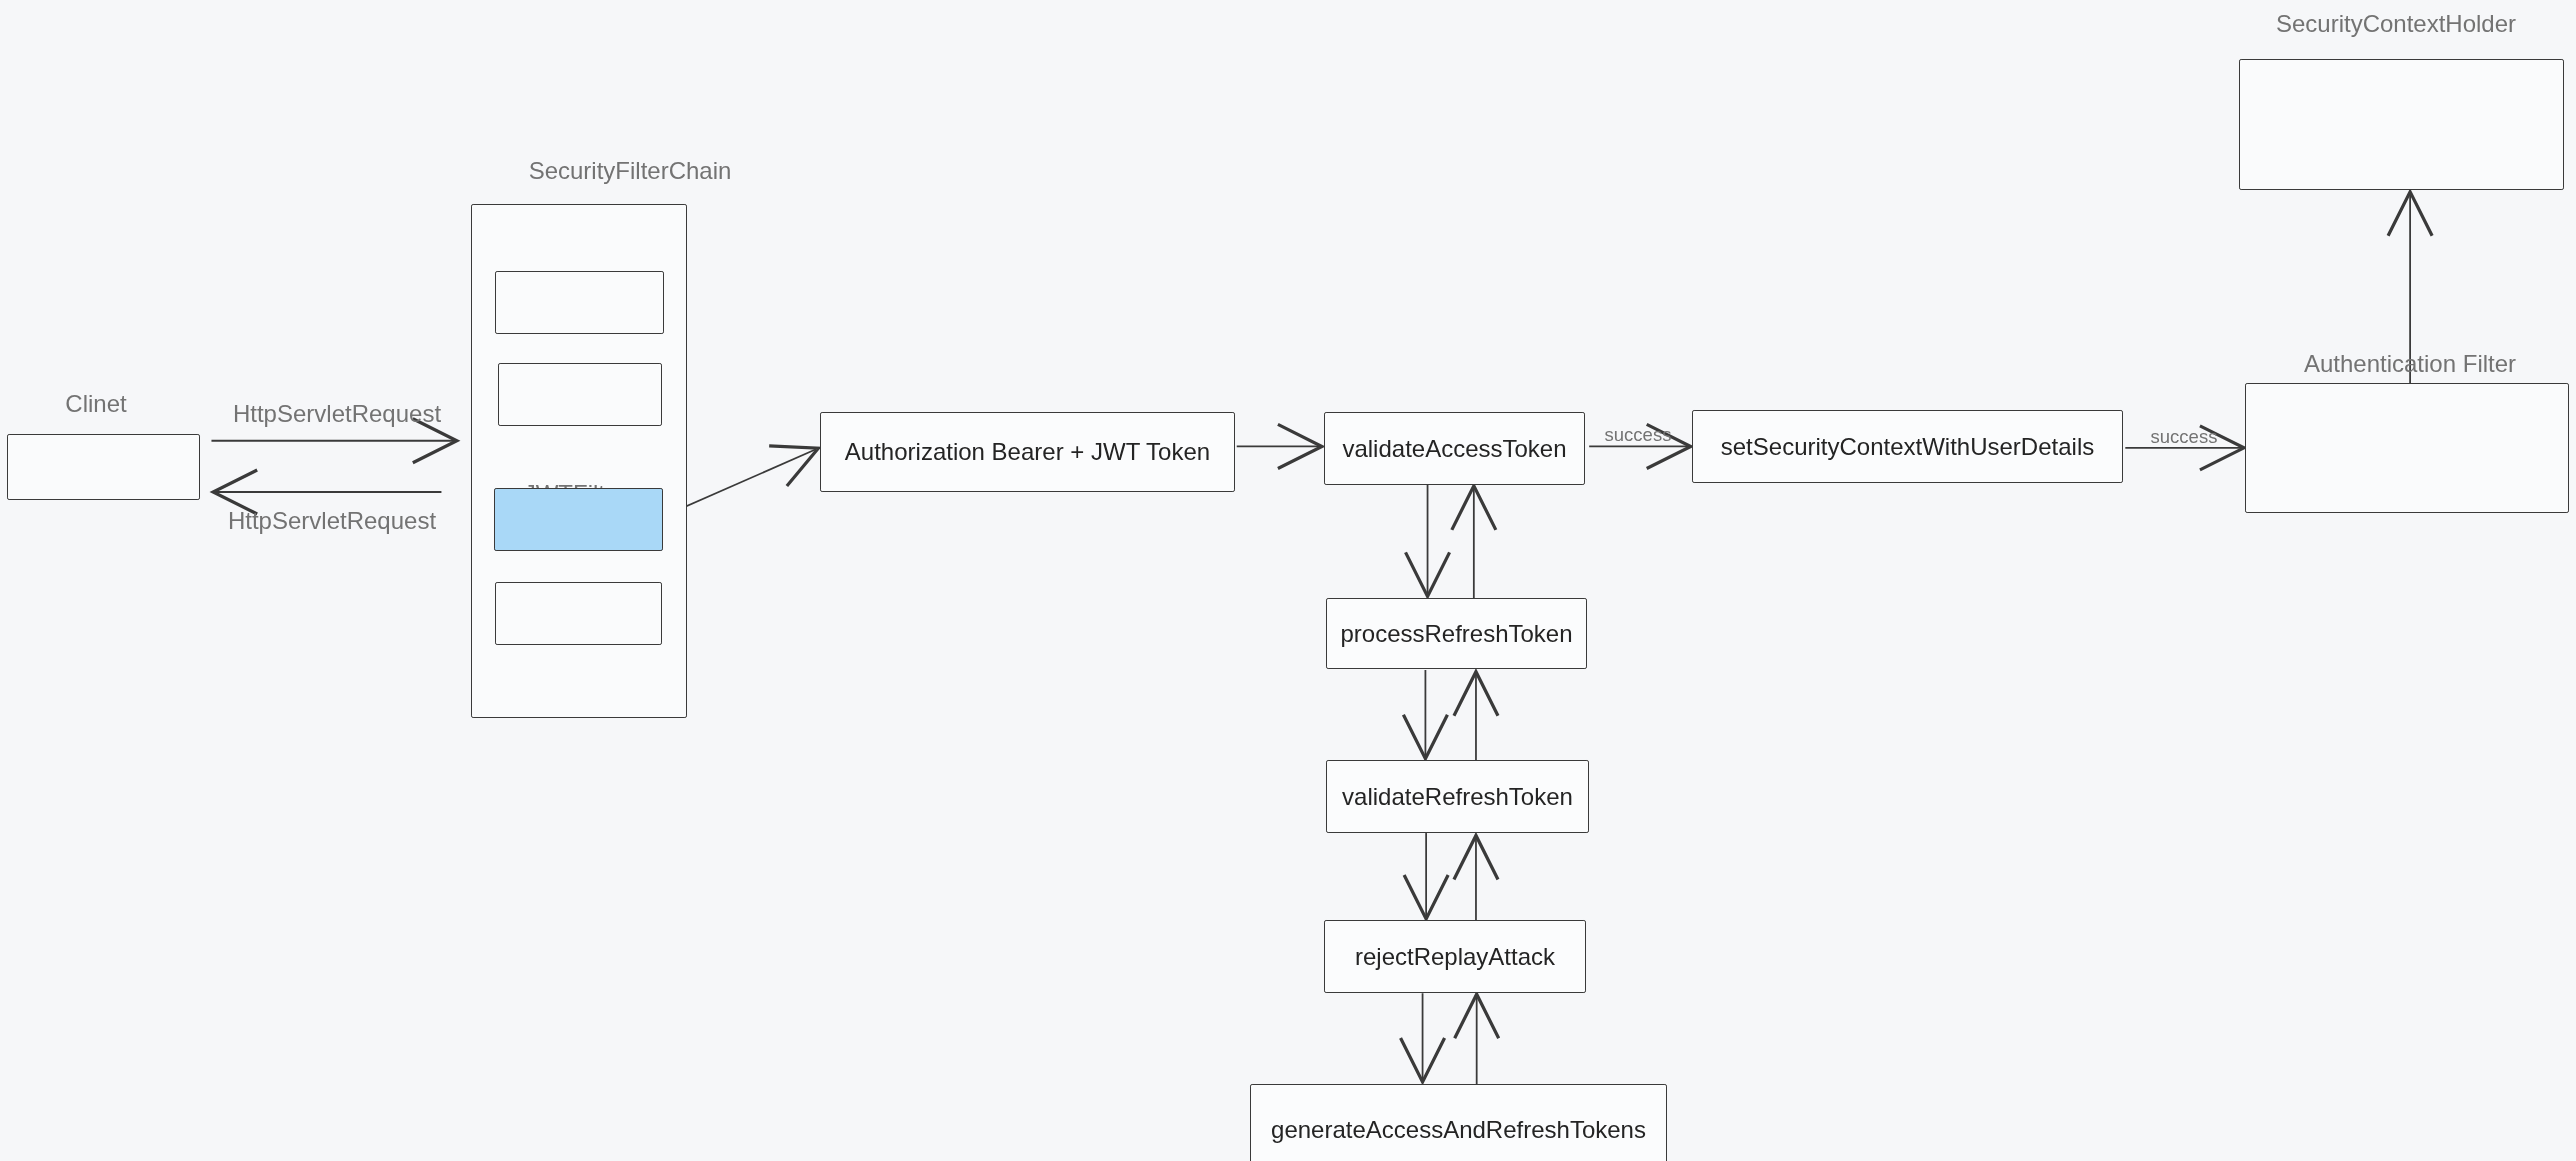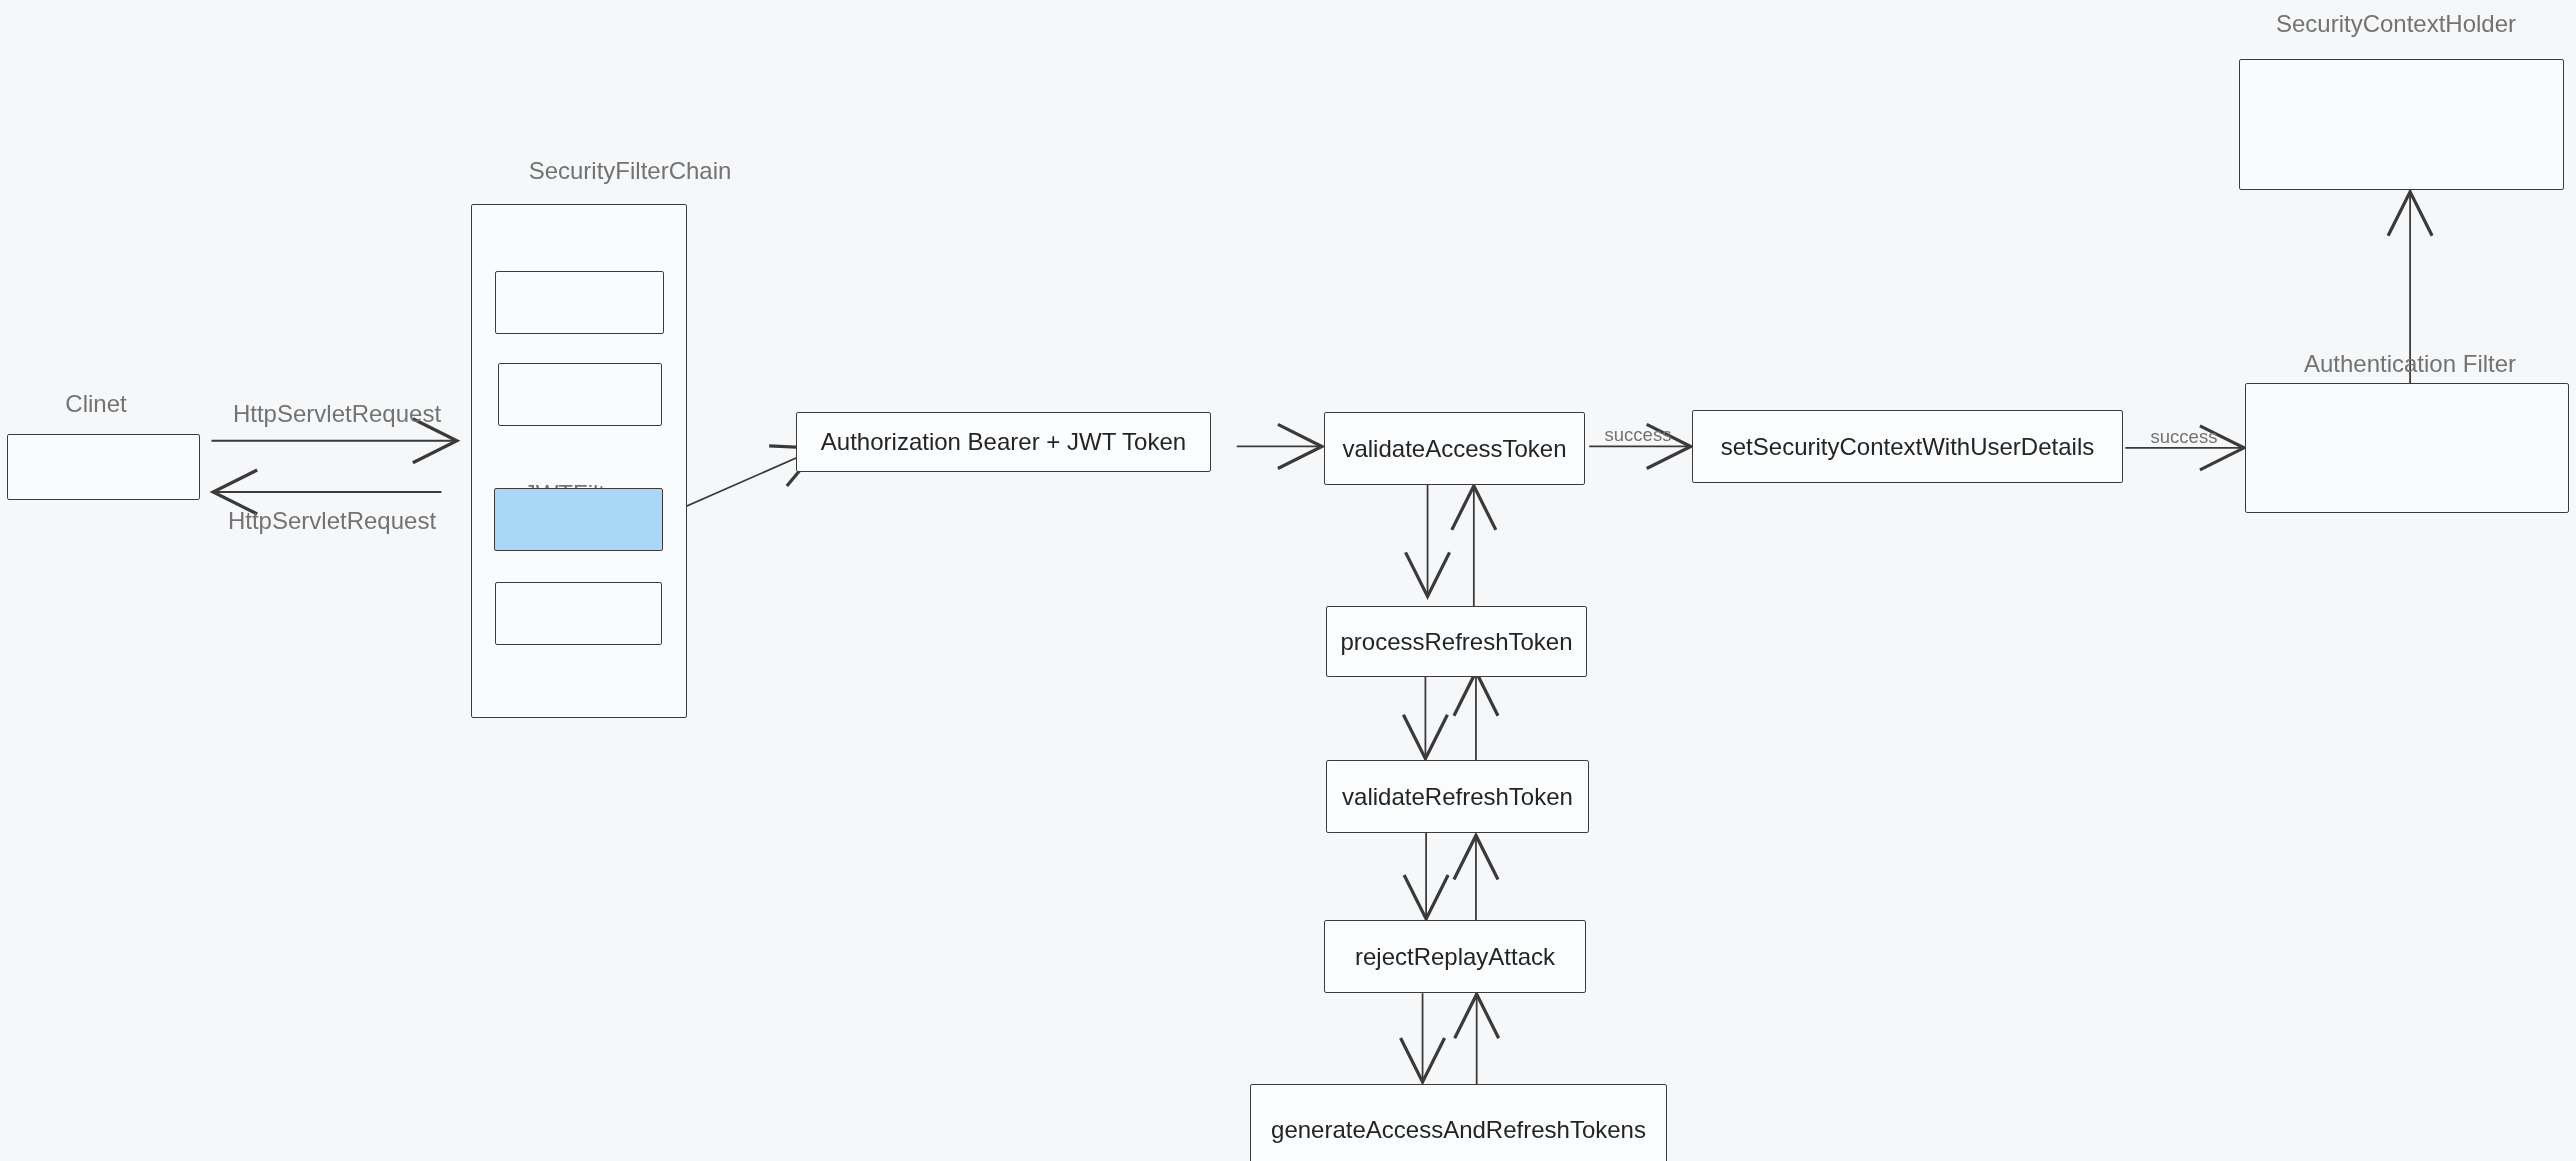--- a/index.html
+++ b/index.html
@@ -90,21 +90,21 @@
   <div class="lbl" style="left:332px;top:507px;">HttpServletRequest</div>
 
   <div class="lbl" style="left:582px;top:157px;margin-left:48px;">SecurityFilterChain</div>
   <div class="box empty" style="left:471px;top:204px;width:216px;height:514px;"></div>
   <div class="box empty" style="left:495px;top:271px;width:169px;height:63px;"></div>
   <div class="box empty" style="left:498px;top:363px;width:164px;height:63px;"></div>
   <div class="lbl" style="left:575px;top:480px;">JWTFilter</div>
   <div class="box highlight" style="left:494px;top:488px;width:169px;height:63px;"></div>
   <div class="box empty" style="left:495px;top:582px;width:167px;height:63px;"></div>
 
-  <div class="box" style="left:796px;top:412px;width:415px;height:60px;">
+  <div class="box" style="left:820px;top:412px;width:415px;height:80px;">
     <span>Authorization Bearer + JWT Token</span>
   </div>
 
   <div class="box" style="left:1324px;top:412px;width:261px;height:73px;">
     <span>validateAccessToken</span>
   </div>
 
   <div class="lbl small" style="left:1638px;top:424px;">success</div>
 
   <div class="box" style="left:1692px;top:410px;width:431px;height:73px;">
@@ -112,21 +112,21 @@
   </div>
 
   <div class="lbl small" style="left:2184px;top:426px;">success</div>
 
   <div class="lbl" style="left:2410px;top:350px;">Authentication Filter</div>
   <div class="box empty" style="left:2245px;top:383px;width:324px;height:130px;"></div>
 
   <div class="lbl" style="left:2396px;top:10px;">SecurityContextHolder</div>
   <div class="box empty" style="left:2239px;top:59px;width:325px;height:131px;"></div>
 
-  <div class="box" style="left:1326px;top:598px;width:261px;height:71px;margin-top:8px;">
+  <div class="box" style="left:1326px;top:598px;width:261px;height:71px;">
     <span>processRefreshToken</span>
   </div>
 
   <div class="box" style="left:1326px;top:760px;width:263px;height:73px;">
     <span>validateRefreshToken</span>
   </div>
 
   <div class="box" style="left:1324px;top:920px;width:262px;height:73px;">
     <span>rejectReplayAttack</span>
   </div>

